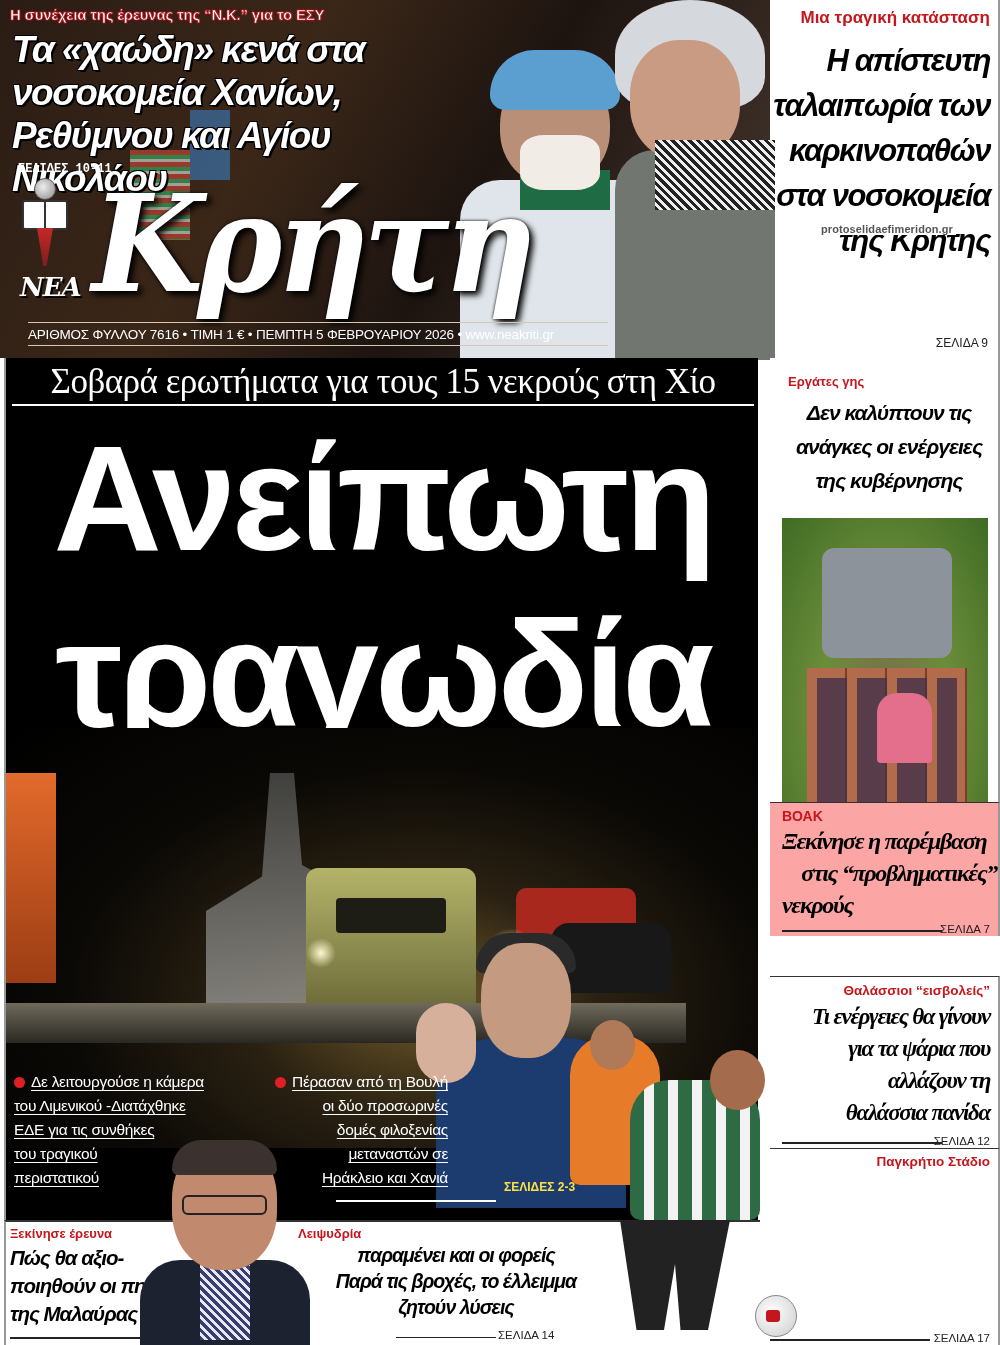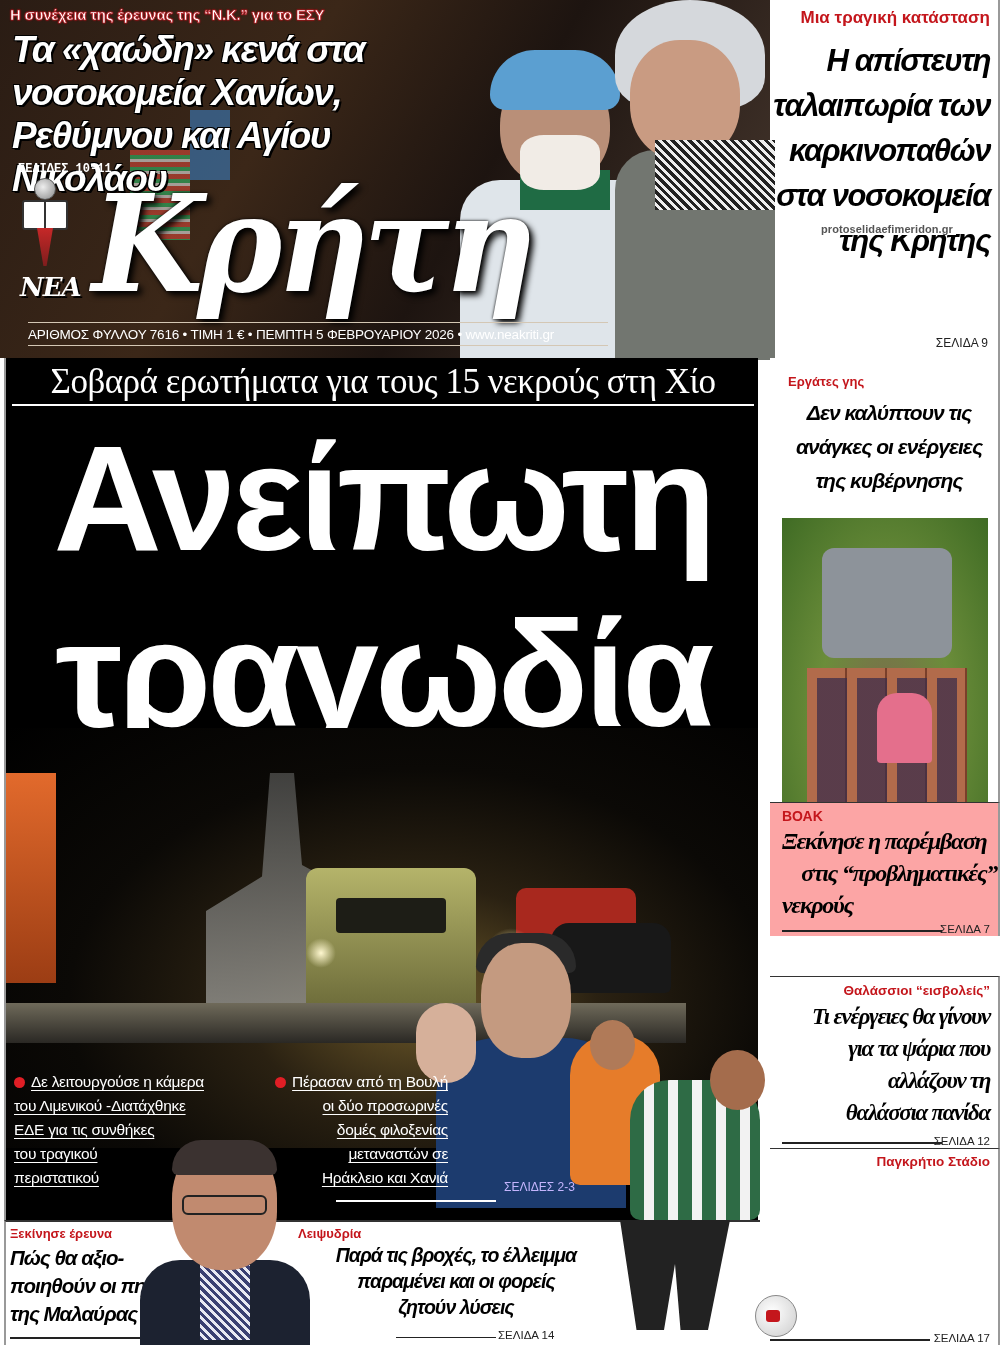--- a/index.html
+++ b/index.html
@@ -62,21 +62,21 @@
     .minister .face { position: absolute; left: 65px; top: 10px; width: 90px; height: 115px; border-radius: 45%; background: #c49a80; }
     .minister .hair { position: absolute; left: 60px; top: 0; width: 100px; height: 40px; border-radius: 50px 50px 10px 10px; background: #2a2a2a; }
     .minister .suit { position: absolute; left: 20px; top: 105px; width: 190px; height: 170px; border-radius: 60px 60px 0 0; background: #1c3b6e; }
     .minister .hands { position: absolute; left: 0; top: 70px; width: 60px; height: 80px; background: #d6b09a; border-radius: 30px; }
 
     .bullet { position: absolute; color: #fff; font-size: 15.5px; line-height: 24px; letter-spacing: -0.3px; }
     .bullet span.line { display: block; text-decoration: underline; text-underline-offset: 3px; }
     .bullet .dot { display: inline-block; width: 11px; height: 11px; border-radius: 50%; background: #e01e25; margin-right: 6px; vertical-align: middle; }
     .bullet-1 { left: 8px; top: 712px; width: 210px; }
     .bullet-2 { left: 232px; top: 712px; width: 210px; text-align: right; }
-    .lead-pages { position: absolute; left: 498px; top: 822px; color: #c4b5fd; font-size: 12px; font-weight: normal; }
+    .lead-pages { position: absolute; left: 498px; top: 822px; color: #fde047; font-size: 12px; font-weight: bold; }
     .lead-rule { position: absolute; left: 330px; top: 842px; width: 160px; height: 2px; background: #fff; }
 
     
     .rc { position: absolute; left: 770px; width: 230px; border-right: 2px solid #999; overflow: hidden; }
     .rc-farm { top: 358px; height: 484px; background: #fff; }
     .farm-photo { position: absolute; left: 12px; top: 160px; width: 206px; height: 322px; background: radial-gradient(ellipse at 50% 60%, #7c6a4f 0%, #6b8d3a 45%, #3f6b24 100%); }
     .farm-photo .tractor { position: absolute; left: 40px; top: 30px; width: 130px; height: 110px; background: #8d939a; border-radius: 12px; }
     .farm-photo .crates { position: absolute; left: 25px; top: 150px; width: 160px; height: 150px; background: repeating-linear-gradient(90deg,#b26b4b 0 38px,#7a3f2a 38px 40px); }
     .farm-photo .crates::after { content: ""; position: absolute; inset: 10px; background: repeating-linear-gradient(90deg,#3c2d4a 0 30px,transparent 30px 40px); opacity: .75; }
     .farm-photo .worker { position: absolute; left: 95px; top: 175px; width: 55px; height: 70px; background: #e46f8c; border-radius: 20px 20px 4px 4px; }
@@ -249,22 +249,22 @@
         <div>Πώς θα αξιο-</div>
         <div>ποιηθούν οι πηγές</div>
         <div>της Μαλαύρας</div>
       </div>
       <div class="b-rule" style="left:4px; top:115px; width:300px;"></div>
       <div class="b-pages" style="left:305px; top:107px; color:#fff; font-weight:bold; z-index:5;">ΣΕΛΙΔΑ 13</div>
     </div>
     <div>
       <div class="b-kicker" style="left:292px; top:4px;">Λειψυδρία</div>
       <div class="b-head" style="left:300px; top:20px; width:300px; text-align:center; font-size:19.5px; line-height:26px; z-index:5;">
+        <div>παραμένει και οι φορείς</div>
         <div>Παρά τις βροχές, το έλλειμμα</div>
-        <div>παραμένει και οι φορείς</div>
         <div>ζητούν λύσεις</div>
       </div>
       <div class="b-rule" style="left:390px; top:115px; width:100px; height:1px;"></div>
       <div class="b-pages" style="left:492px; top:107px;">ΣΕΛΙΔΑ 14</div>
     </div>
   </div>
 
   <div class="old-man">
     <div class="jacket"></div>
       <div class="shirt"></div>

